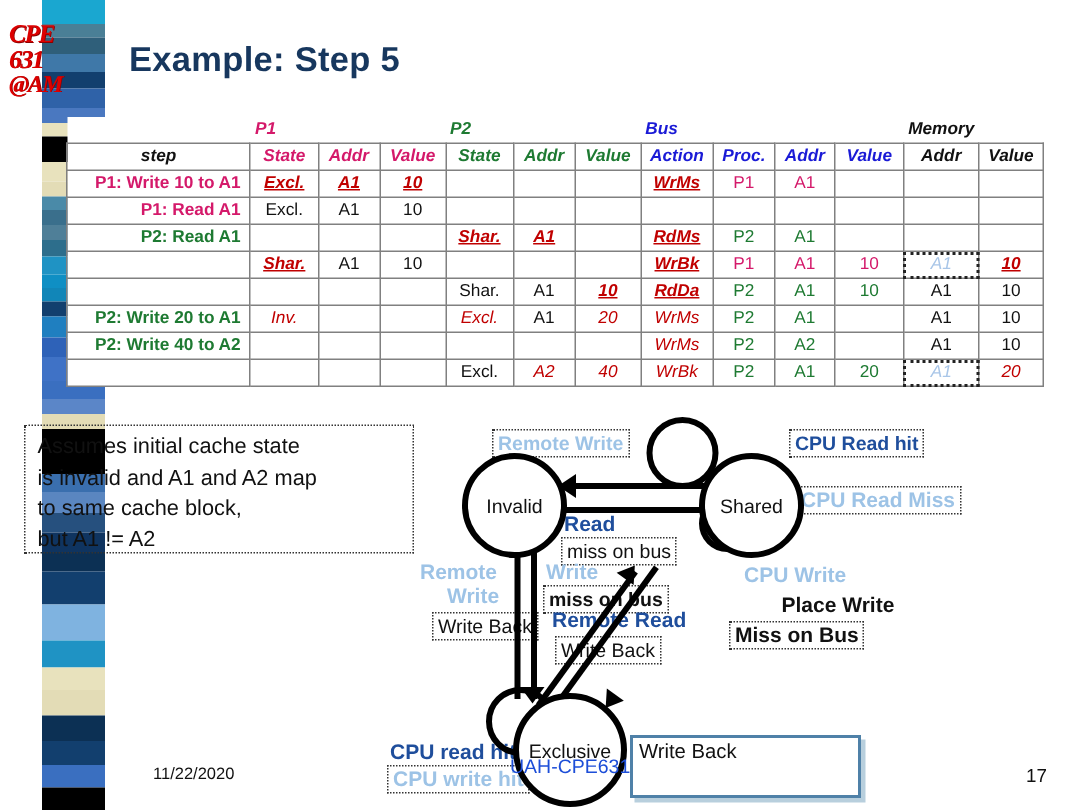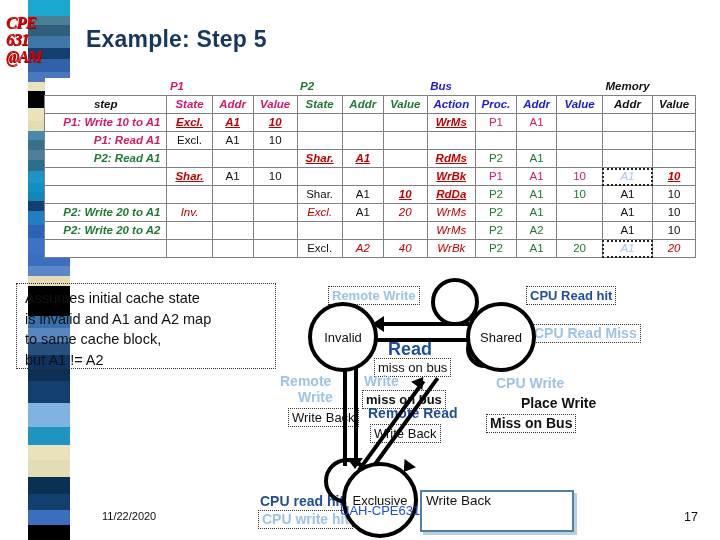--- a/index.html
+++ b/index.html
@@ -48,21 +48,21 @@
   .grouphdr { font-style:italic; font-weight:bold; text-align:left !important; font-size:12.5px; }
   .colhdr { font-style:italic; font-weight:bold; font-size:12px; }
   .c-p1 { color:#d4196a; }
   .c-p2 { color:#1e7a32; }
   .c-bus { color:#1a1ad6; }
   .c-mem { color:#111111; }
   .c-red { color:#c00000; }
   .c-black { color:#111111; }
   .ital { font-style:italic; font-weight:bold; text-decoration:underline; }
   .italnb { font-style:italic; }
-  .stepcell { text-align:right !important; padding-right:6px !important; font-weight:bold; font-size:12px;font-style:italic; }
+  .stepcell { text-align:right !important; padding-right:6px !important; font-weight:bold; font-size:12px; }
   .w-step { width:132px; }
   .w-state { width:49px; }
   .w-addr { width:42px; }
   .w-val { width:44px; }
   .w-act { width:47px; }
   .w-proc { width:40px; }
   .w-baddr { width:40px; }
   .w-bval { width:48px; }
   .w-maddr { width:34px; }
   .w-mval { width:42px; }
@@ -286,21 +286,21 @@
       <td class="italnb c-red">20</td>
       <td class="italnb c-red">WrMs</td>
       <td class="c-p2">P2</td>
       <td class="c-p2">A1</td>
       <td></td>
       <td class="c-black">A1</td>
       <td class="c-black">10</td>
     </tr>
 
     <tr>
-      <td class="stepcell c-p2">P2: Write 20 to A2</td>
+      <td class="stepcell c-p2">P2: Write 40 to A2</td>
       <td></td>
       <td></td>
       <td></td>
       <td></td>
       <td></td>
       <td></td>
       <td class="italnb c-red">WrMs</td>
       <td class="c-p2">P2</td>
       <td class="c-p2">A2</td>
       <td></td>
@@ -363,21 +363,21 @@
     </div>
     <div class="node" style="left:62px; top:190px; width:68px; height:68px;">
       <span>Exclusive</span>
     </div>
 
     <div class="lbl lblbox b-light" style="left:48px; top:14px;">Remote Write</div>
 
     <div class="lbl lblbox b-dark" style="left:246px; top:14px;">CPU Read hit</div>
     <div class="lbl lblbox b-light" style="left:250px; top:52px; font-size:14px;">CPU Read Miss</div>
 
-    <div class="lbl b-dark" style="left:96px; top:70px; font-size:18px;padding-left:12px;">Read</div>
+    <div class="lbl b-dark" style="left:96px; top:70px; font-size:14px;">Read</div>
     <div class="lbl lblbox b-blk" style="left:94px; top:86px;">miss on bus</div>
 
     <div class="lbl b-light" style="left:84px; top:102px; font-size:14px;">Write</div>
     <div class="lbl lblbox b-blkb" style="left:82px; top:118px;">miss on bus</div>
 
     <div class="lbl b-light" style="left:0px; top:102px; font-size:14px;">Remote</div>
     <div class="lbl b-light" style="left:18px; top:118px; font-size:14px;">Write</div>
     <div class="lbl lblbox b-blk" style="left:8px; top:136px;">Write Back</div>
 
     <div class="lbl b-dark" style="left:88px; top:134px; font-size:14px;">Remote Read</div>

